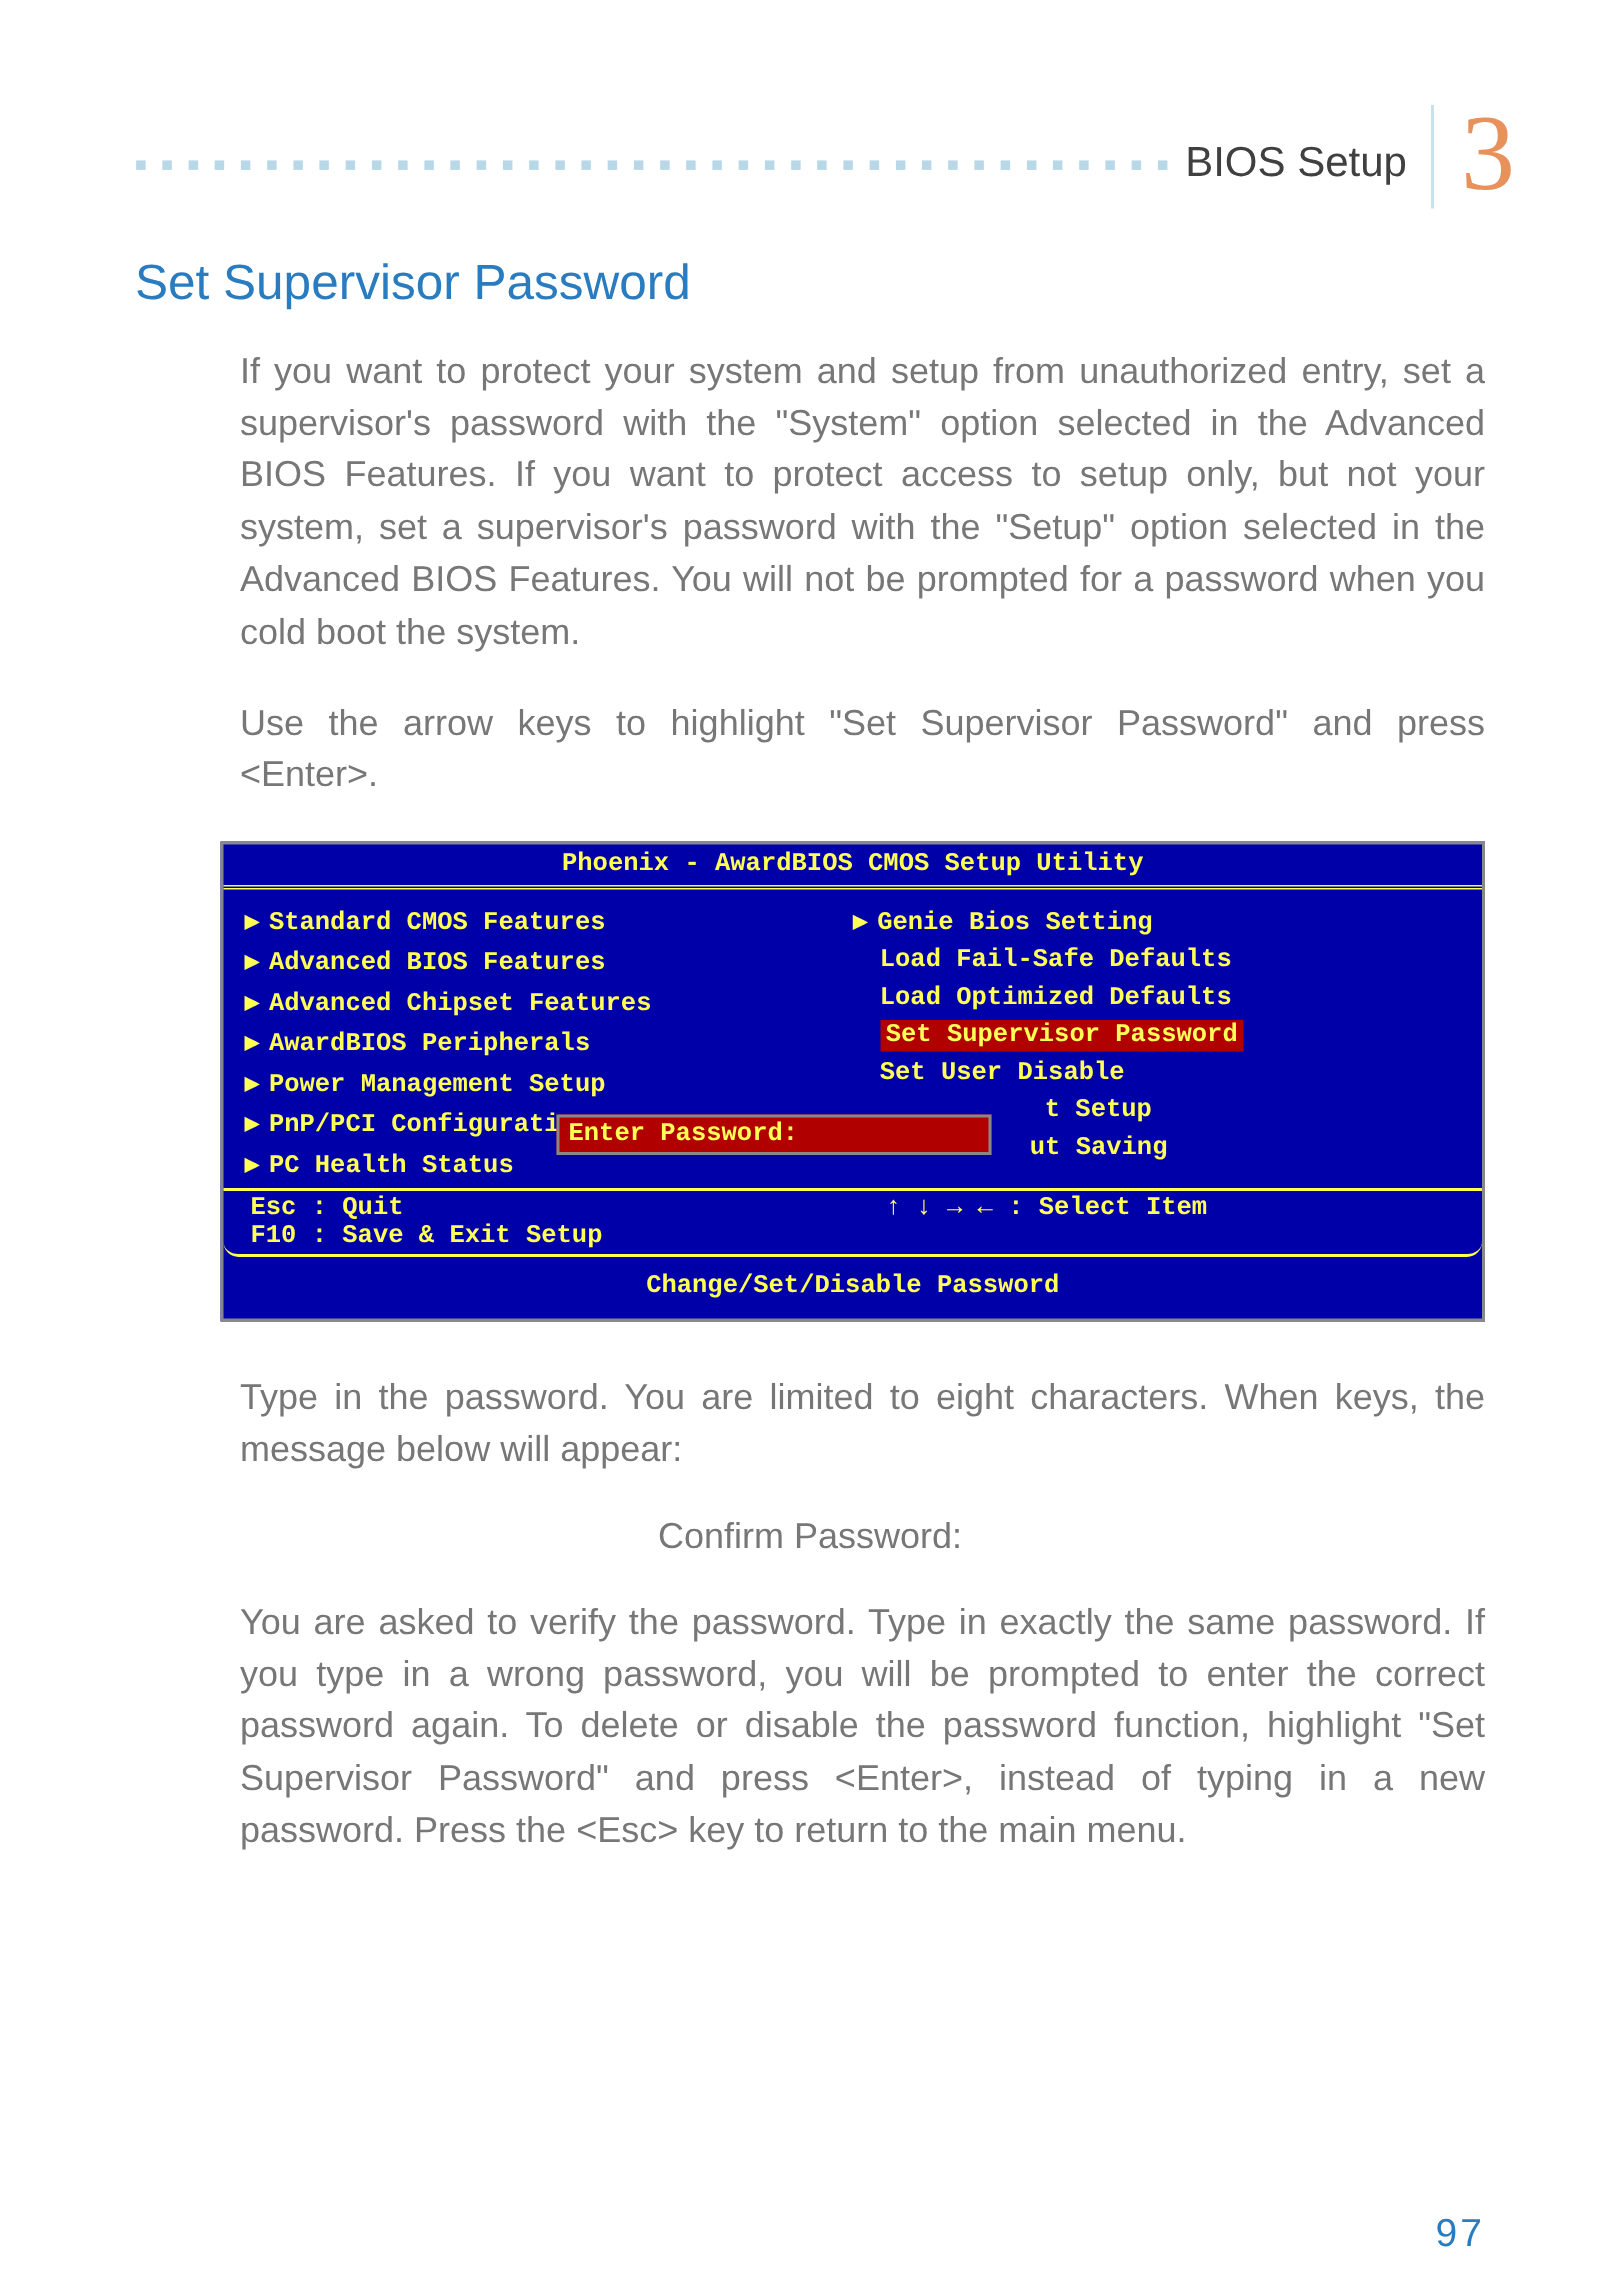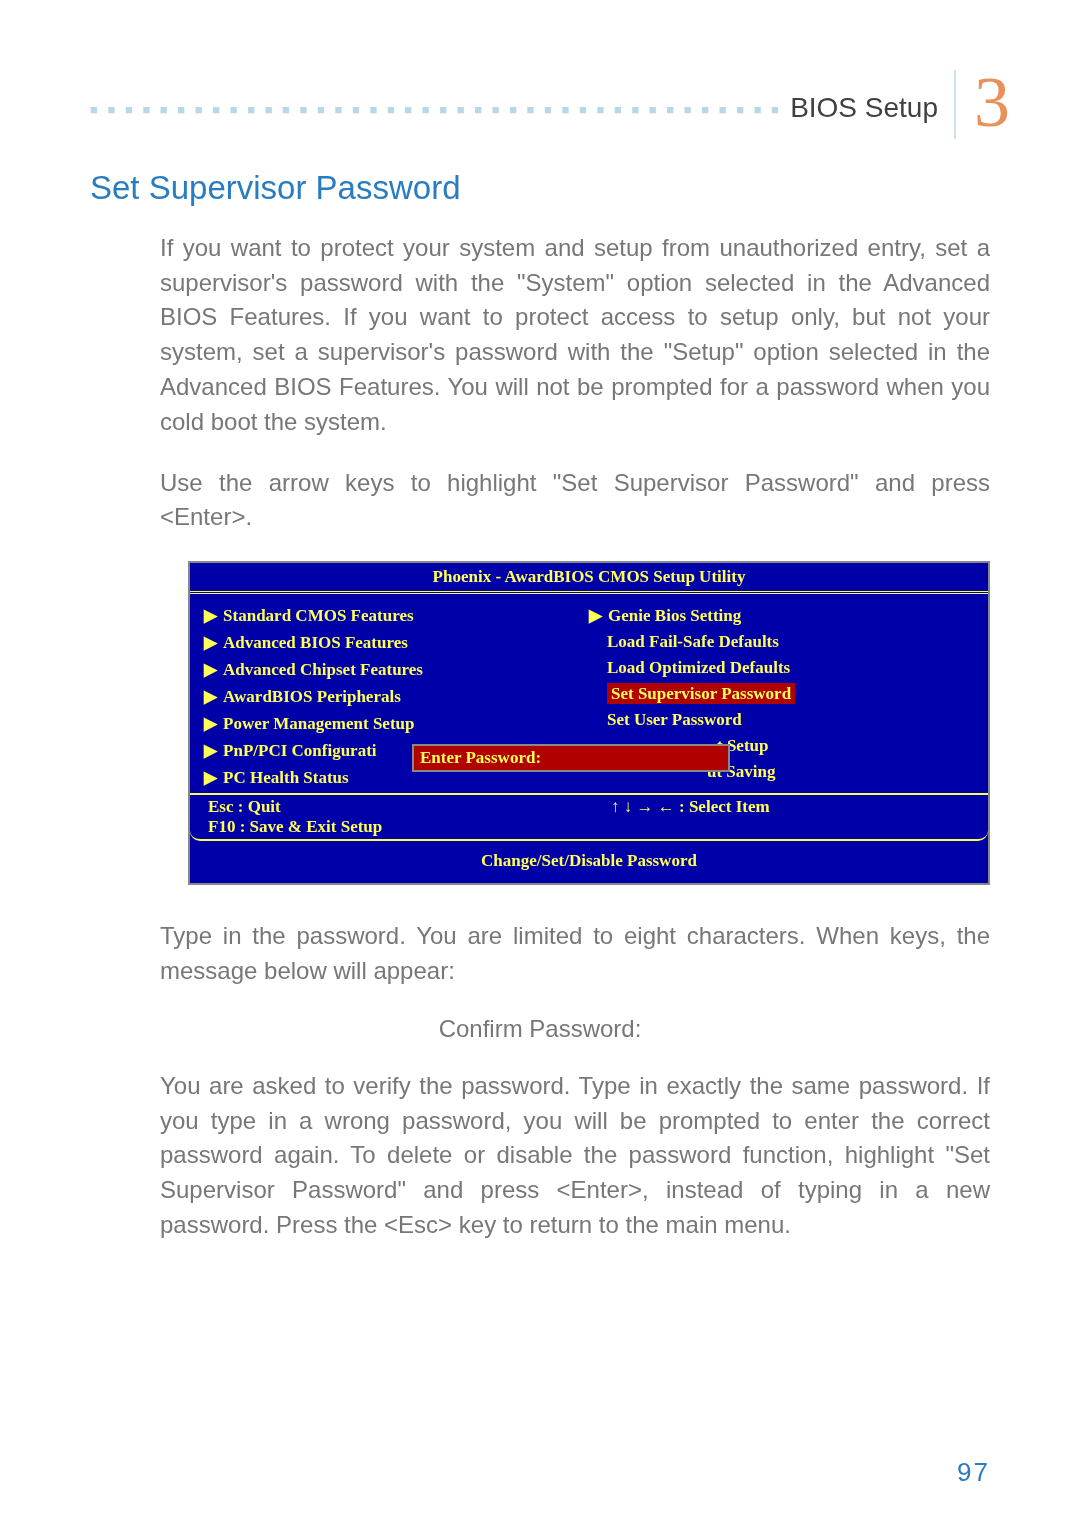--- a/index.html
+++ b/index.html
@@ -71,25 +71,25 @@
       font-weight: 300;
     }
     .body-text-center {
       color: #777;
       font-size: 24px;
       text-align: center;
       margin-bottom: 26px;
       font-weight: 300;
     }
     .bios-screen {
-      margin-left: 98px;
+      margin-left: 57px;
       margin-bottom: 34px;
       background: #0000a8;
       border: 2px solid #888;
-      font-family: Liberation Serif, serif;
+      font-family: Liberation Mono, monospace;
       font-size: 17px;
       color: #ffff55;
       font-weight: bold;
     }
     .bios-title {
       text-align: center;
       padding: 4px 0;
       border-bottom: 3px double #ffff55;
     }
     .bios-body {
@@ -114,37 +114,37 @@
       padding: 1px 4px;
     }
     .bios-popup {
       position: absolute;
       top: 150px;
       left: 222px;
       background: #b00000;
       border: 2px solid #888;
       color: #ffff55;
       padding: 2px 10px 2px 6px;
-      width: 318px;
+      width: 290px;
     }
     .bios-keyrow {
       padding: 2px 14px 2px 18px;
       display: flex;
       border-bottom: 2px solid #ffff55;
       border-radius: 10px;
     }
     .bios-keyrow .left { flex: 1; }
     .bios-keyrow .right { flex: 1; color: #ffff55; padding-left: 40px;}
     .bios-footer {
       text-align: center;
       padding: 10px 0 12px 0;
     }
     .page-number {
       position: absolute;
-      bottom: 40px;
+      bottom: 24px;
       right: 90px;
       color: #2a7cc0;
       font-size: 26px;
       font-weight: 300;
       letter-spacing: 2px;
     }
   </style>
 </head>
 <body>
 
@@ -172,21 +172,21 @@
         <div class="bios-item"><span class="bios-tri">▶</span><span>AwardBIOS Peripherals</span></div>
         <div class="bios-item"><span class="bios-tri">▶</span><span>Power Management Setup</span></div>
         <div class="bios-item"><span class="bios-tri">▶</span><span>PnP/PCI Configurati</span></div>
         <div class="bios-item"><span class="bios-tri">▶</span><span>PC Health Status</span></div>
       </div>
       <div class="bios-col">
         <div class="bios-item"><span class="bios-tri">▶</span><span>Genie Bios Setting</span></div>
         <div class="bios-item" style="padding-left:18px;"><span>Load Fail-Safe Defaults</span></div>
         <div class="bios-item" style="padding-left:18px;"><span>Load Optimized Defaults</span></div>
         <div class="bios-item" style="padding-left:18px;"><span class="bios-highlight">Set Supervisor Password</span></div>
-        <div class="bios-item" style="padding-left:18px;"><span>Set User Password</span></div>
+        <div class="bios-item" style="padding-left:18px;"><span>Set User Disable</span></div>
         <div class="bios-item" style="padding-left:128px;"><span>t Setup</span></div>
         <div class="bios-item" style="padding-left:118px;"><span>ut Saving</span></div>
       </div>
       <div class="bios-popup">Enter Password:</div>
     </div>
     <div class="bios-keyrow">
       <div class="left">
         <div>Esc : Quit</div>
         <div>F10 : Save &amp; Exit Setup</div>
       </div>

